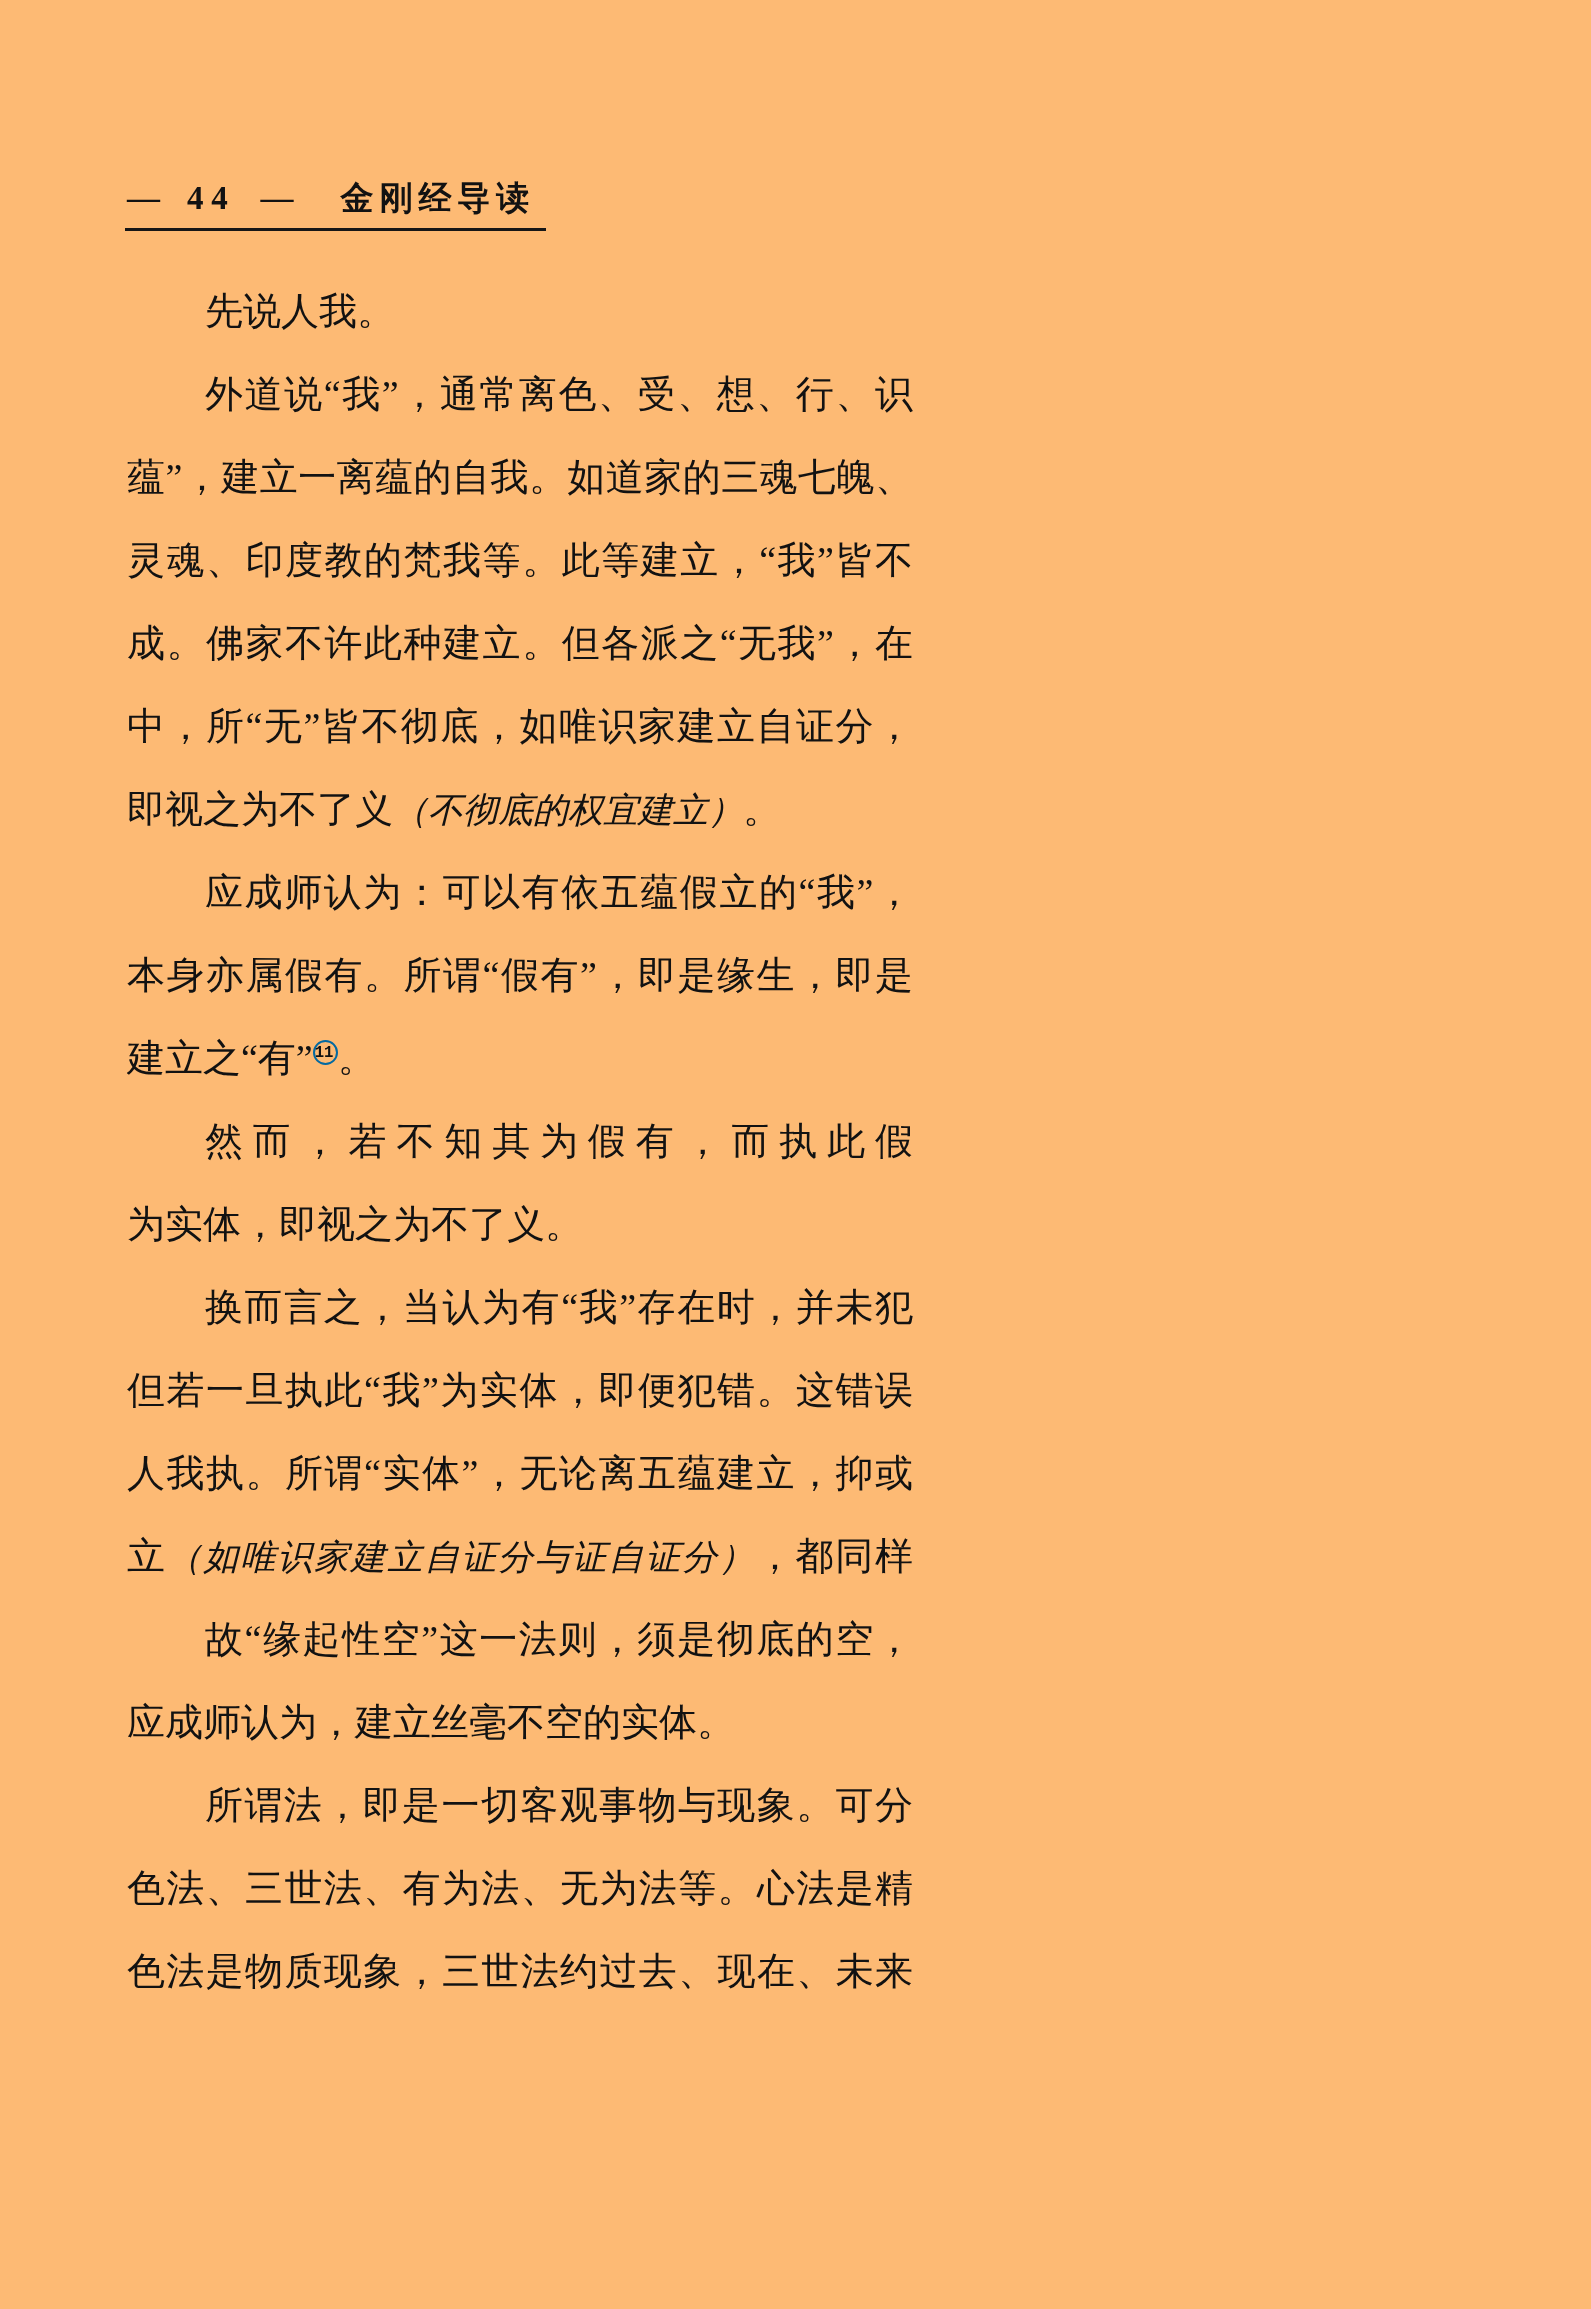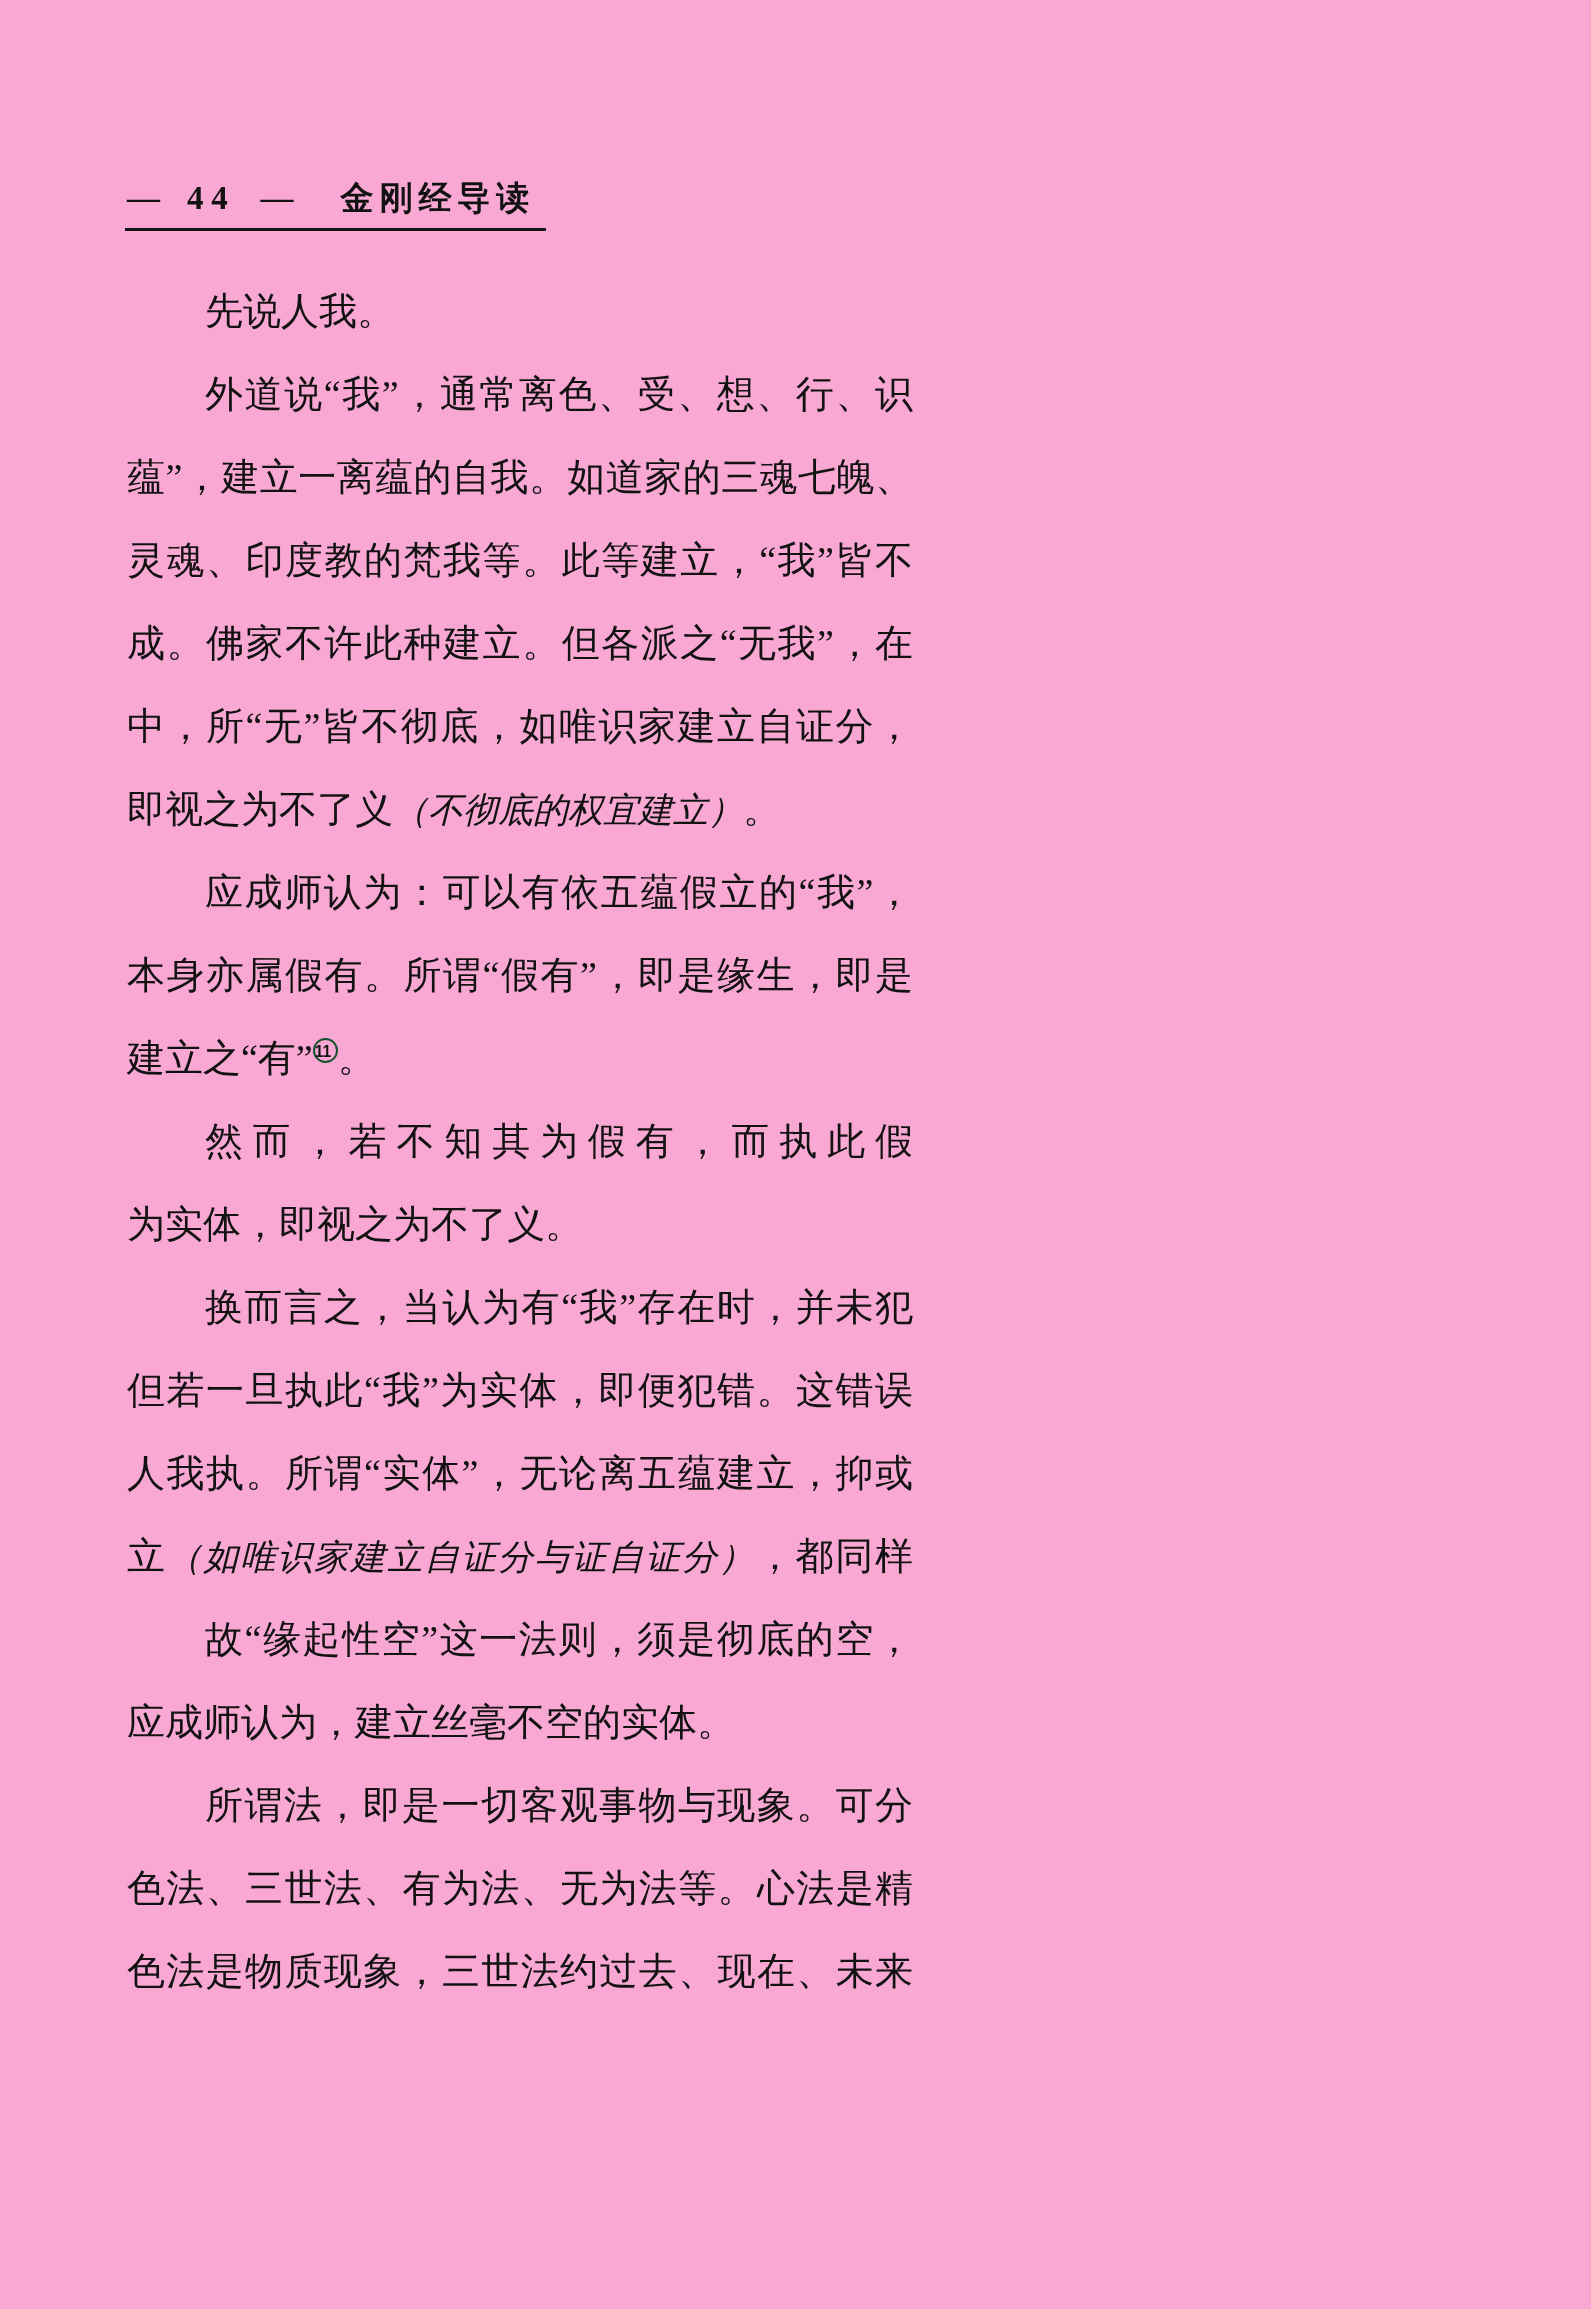--- a/index.html
+++ b/index.html
@@ -4,21 +4,21 @@
 <style>
   html, body {
     margin: 0;
     padding: 0;
     background: #e8e8e8;
   }
   .page {
     position: relative;
     width: 1592px;
     height: 2309px;
-    background: #f9a8d4;
+    background: #fdba74;
     color: #121212;
     font-family: "Liberation Serif", "DejaVu Serif", serif;
     overflow: hidden;
   }
   .header {
     position: absolute;
     left: 127px;
     top: 176px;
     width: 683px;
     font-size: 33px;
@@ -64,28 +64,28 @@
   .seg-kai {
     font-style: italic;
     font-size: 35px;
   }
   .seg-note {
     display: inline-block;
     vertical-align: super;
     width: 25px;
     height: 25px;
     line-height: 23.4px;
-    border: 2px solid #14532d;
+    border: 2px solid #0369a1;
     border-radius: 50%;
     font-size: 15.6px;
     font-weight: bold;
     text-align: center;
     text-indent: 0;
     letter-spacing: 0;
-    font-family: Liberation Sans, sans-serif;
+    font-family: Liberation Mono, monospace;
     box-sizing: border-box;
   }
 </style>
 </head>
 <body>
 
 <div class="page">
 
   <div class="header">
     <span class="dash-left">—</span><span class="page-number">44</span><span class="dash-right">—</span><span class="book-title">金刚经导读</span>

